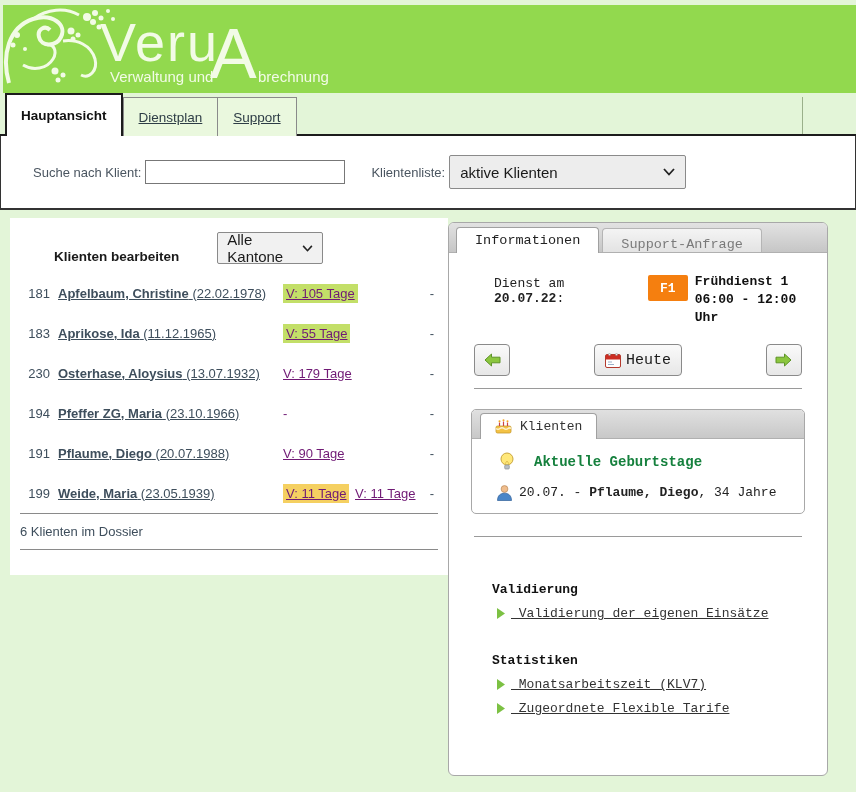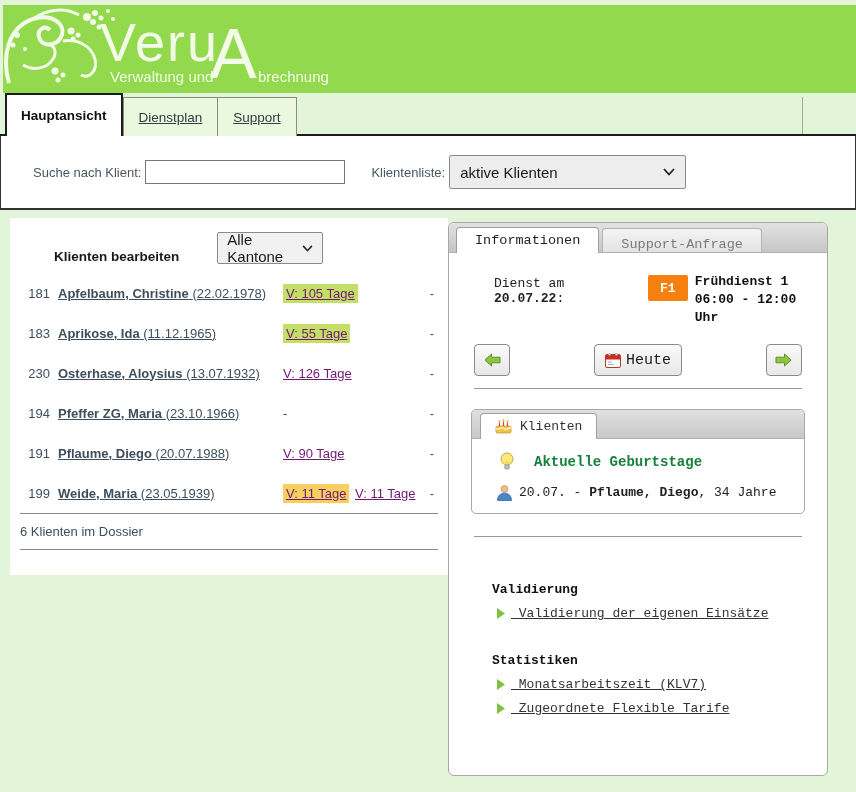--- a/index.html
+++ b/index.html
@@ -195,21 +195,21 @@
         <div class="client-row">
           <span class="cell-id">183</span>
           <span class="cell-name"><span class="name-link"><span class="row-name">Aprikose, Ida</span> <span class="row-dob">(11.12.1965)</span></span></span>
           <span class="vcell"><span class="v-green">V: 55 Tage</span></span>
           <span class="vcell"><span></span></span>
           <span class="cell-dash">-</span>
         </div>
         <div class="client-row">
           <span class="cell-id">230</span>
           <span class="cell-name"><span class="name-link"><span class="row-name">Osterhase, Aloysius</span> <span class="row-dob">(13.07.1932)</span></span></span>
-          <span class="vcell"><span class="v-plain">V: 126 Tage</span></span>
+          <span class="vcell"><span class="v-plain">V: 179 Tage</span></span>
           <span class="vcell"><span></span></span>
           <span class="cell-dash">-</span>
         </div>
         <div class="client-row">
           <span class="cell-id">194</span>
           <span class="cell-name"><span class="name-link"><span class="row-name">Pfeffer ZG, Maria</span> <span class="row-dob">(23.10.1966)</span></span></span>
           <span class="vcell"><span class="v-dash">-</span></span>
           <span class="vcell"><span></span></span>
           <span class="cell-dash">-</span>
         </div>

